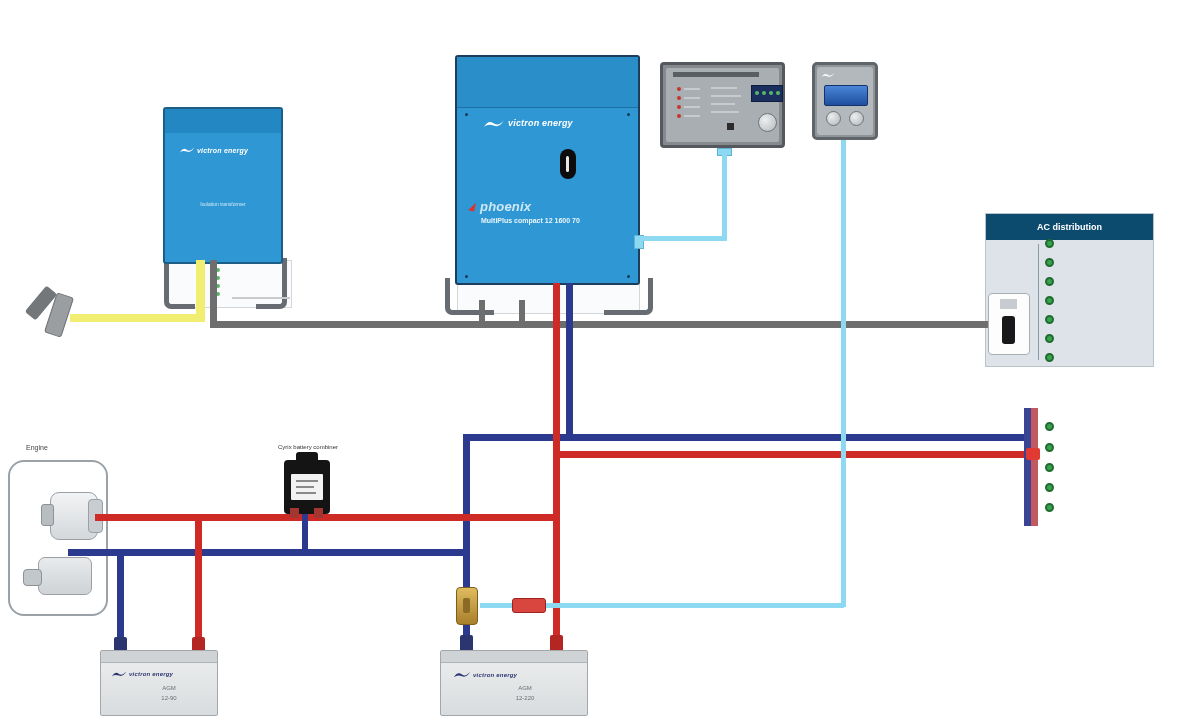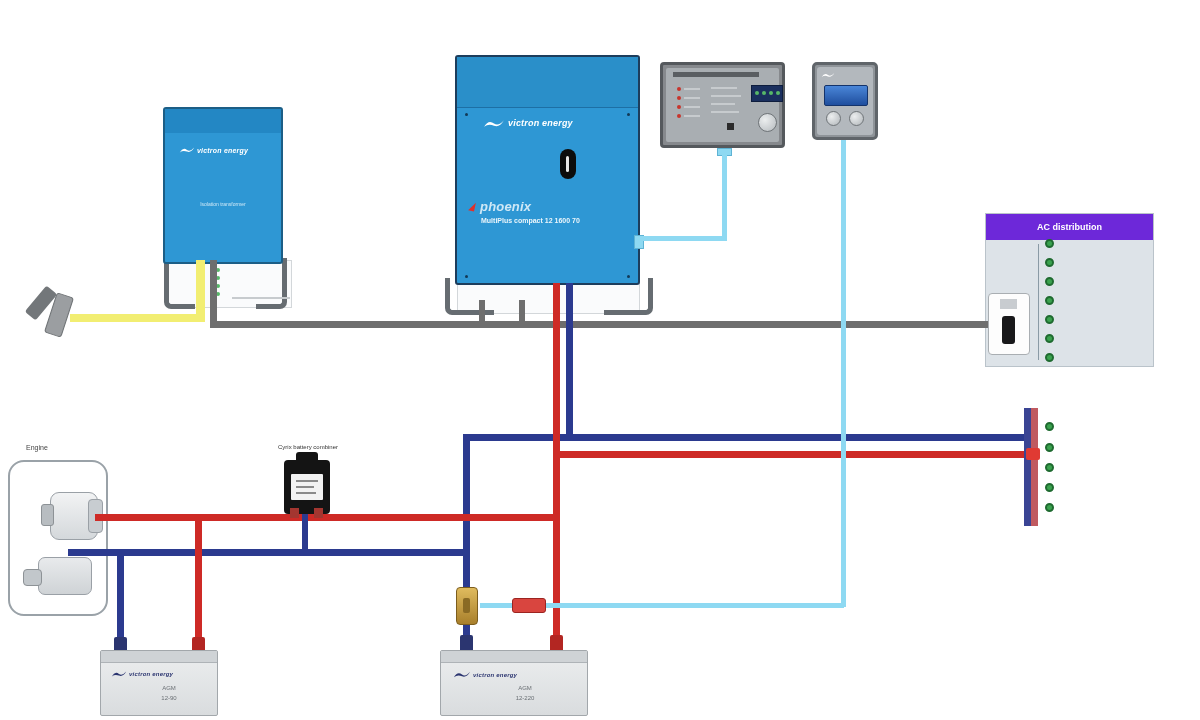--- a/index.html
+++ b/index.html
@@ -37,21 +37,21 @@
 
   <div class="abs" style="left:38px;top:557px;width:52px;height:36px;background:linear-gradient(#e8eaec,#cfd3d6);border:1px solid #9aa0a6;border-radius:7px;"></div>
   <div class="abs" style="left:23px;top:569px;width:17px;height:15px;background:#c2c7cb;border:1px solid #8d9296;border-radius:4px;"></div>
 
   <div class="abs" style="left:28px;top:286px;width:60px;height:60px;">
     <div class="abs" style="left:22px;top:8px;width:16px;height:40px;background:#9b9ea1;border:1px solid #6f7376;border-radius:3px;transform:rotate(18deg);"></div>
     <div class="abs" style="left:6px;top:0px;width:14px;height:34px;background:#73777a;border-radius:3px;transform:rotate(40deg);"></div>
   </div>
 
   <div class="abs" style="left:985px;top:213px;width:167px;height:152px;background:#dde3e8;border:1px solid #bac3ca;">
-    <div class="abs" style="left:0;top:0;width:167px;height:26px;background:#6d28d9;display:flex;align-items:center;justify-content:center;">
+    <div class="abs" style="left:0;top:0;width:167px;height:26px;background:#0c4a6e;display:flex;align-items:center;justify-content:center;">
       <span class="paneltext">AC distribution</span>
     </div>
     <div class="abs" style="left:52px;top:30px;width:1px;height:116px;background:#8a9aa5;"></div>
   </div>
 
 
   <div class="abs" style="left:168px;top:260px;width:122px;height:46px;background:#fafbfc;border:1px solid #d3d7da;"></div>
   <div class="hookL" style="left:164px;top:258px;width:26px;height:46px;"></div>
   <div class="hookR" style="left:256px;top:258px;width:26px;height:46px;"></div>
   <div class="minidot" style="left:216px;top:268px;"></div>

